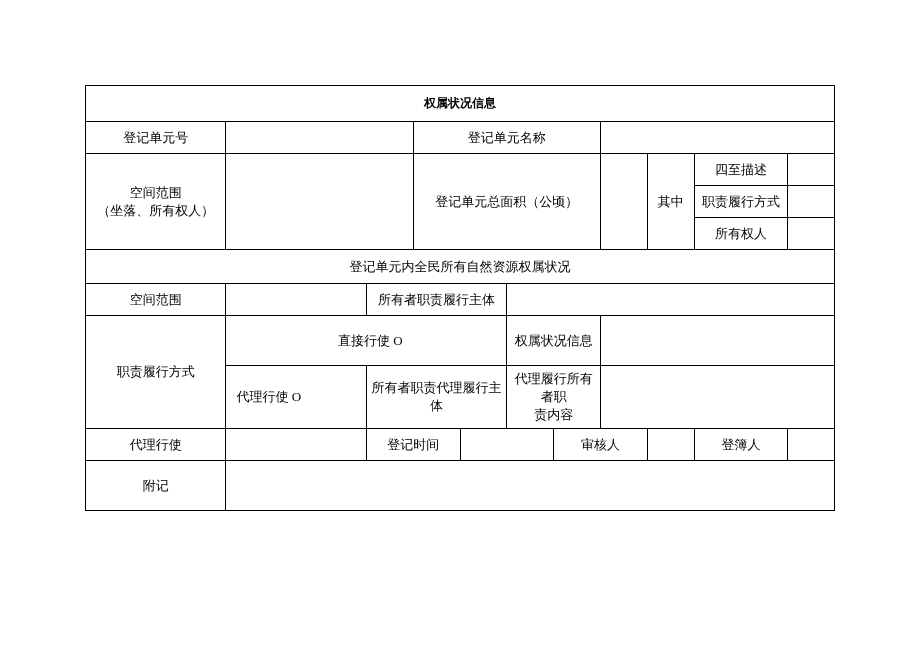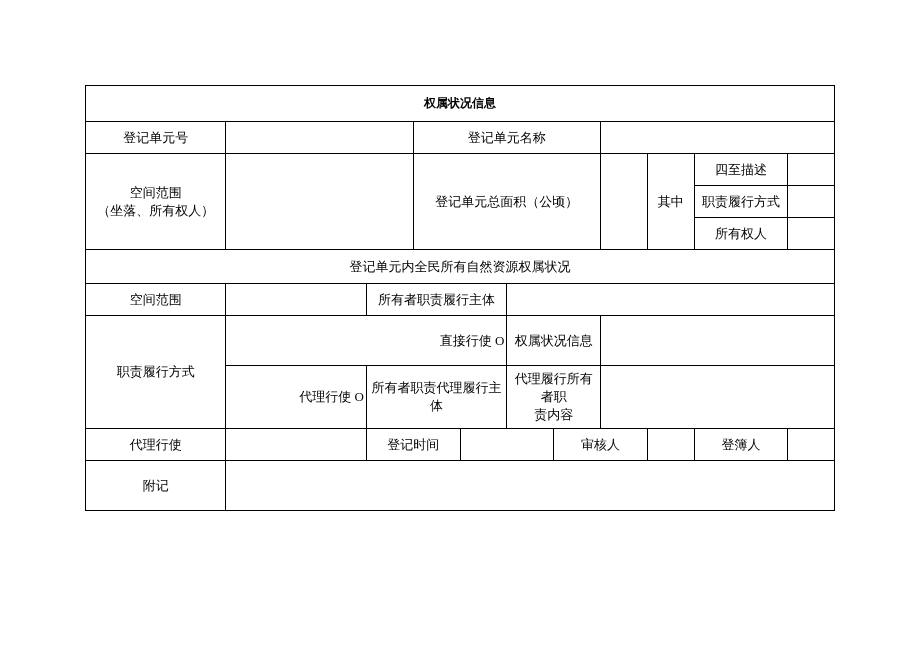--- a/index.html
+++ b/index.html
@@ -106,26 +106,26 @@
 
     <tr>
       <td colspan="3">空间范围</td>
       <td colspan="3"></td>
       <td colspan="3">所有者职责履行主体</td>
       <td colspan="7"></td>
     </tr>
 
     <tr class="tall">
       <td colspan="3" rowspan="2">职责履行方式</td>
-      <td colspan="6" style="text-align:right; padding-left:10px;">直接行使 O</td>
+      <td colspan="6" style="text-align:center; padding-left:10px;">直接行使 O</td>
       <td colspan="2">权属状况信息</td>
       <td colspan="5"></td>
     </tr>
     <tr class="tall">
-      <td colspan="3" style="text-align:right; padding-left:10px;">代理行使 O</td>
+      <td colspan="3" style="text-align:left; padding-left:10px;">代理行使 O</td>
       <td colspan="3">所有者职责代理履行主体</td>
       <td colspan="2">
         <div>代理履行所有者职</div>
         <div>责内容</div>
       </td>
       <td colspan="5"></td>
     </tr>
 
     <tr>
       <td colspan="3">代理行使</td>

